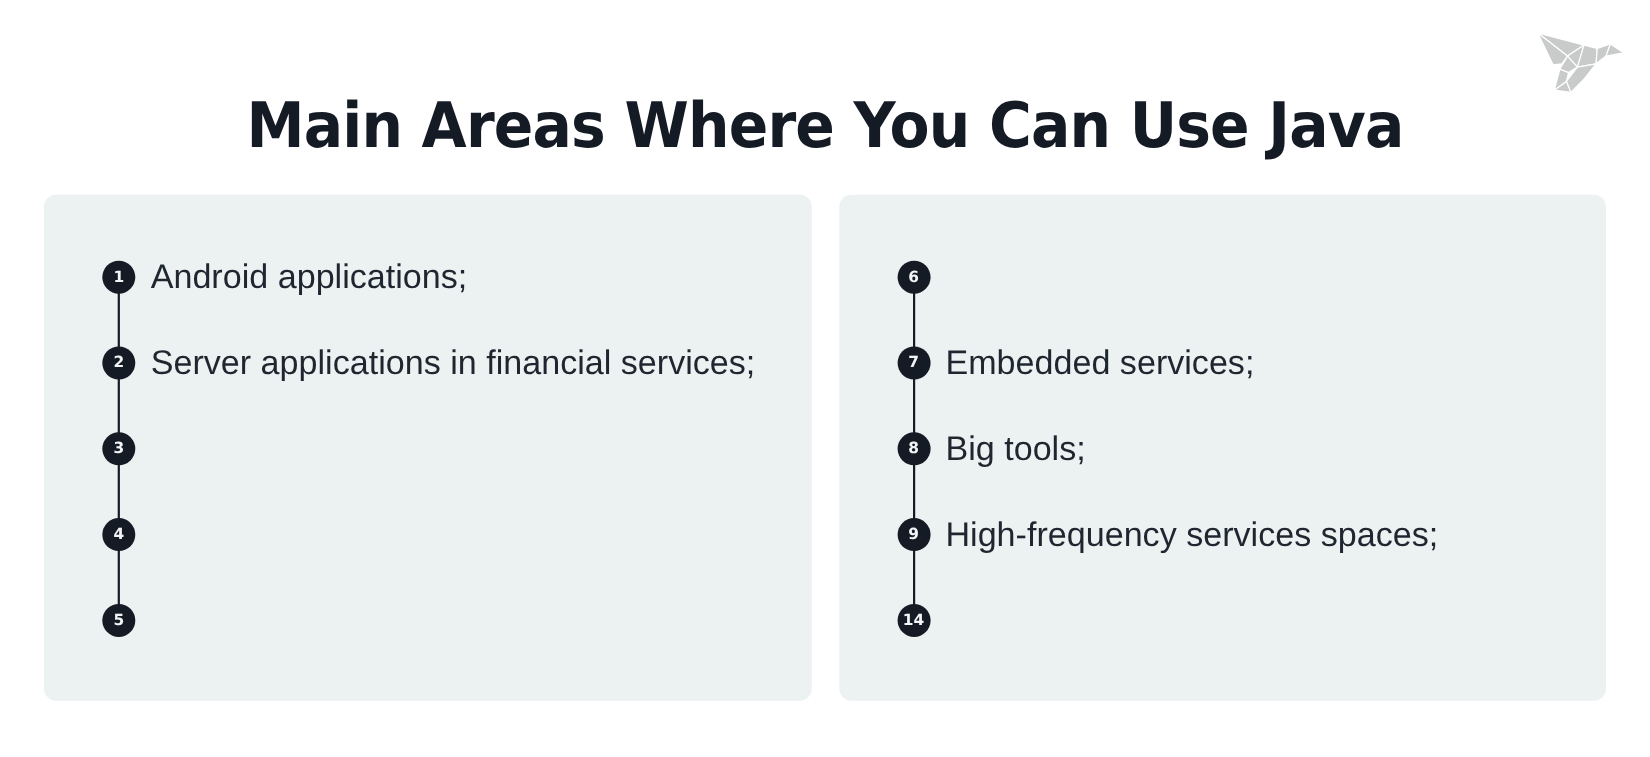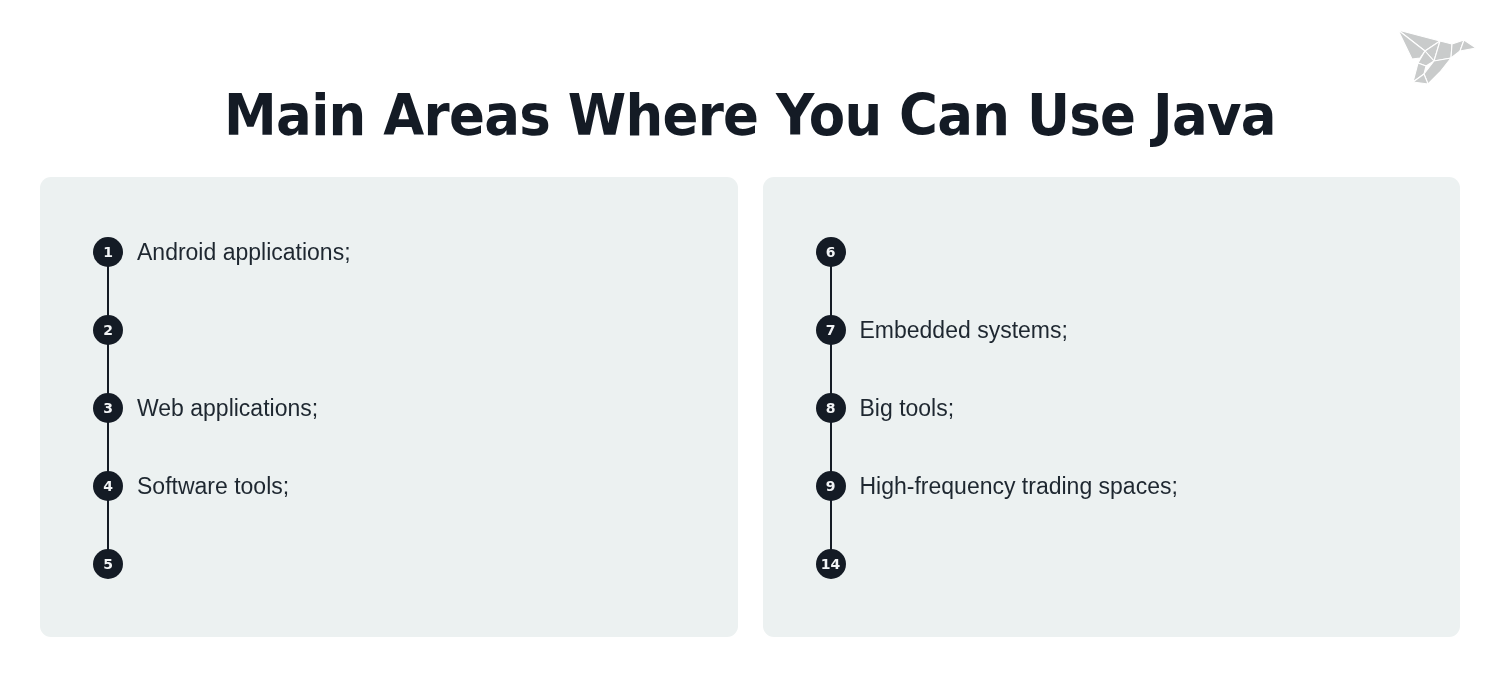--- a/index.html
+++ b/index.html
@@ -106,21 +106,21 @@
     font-size: 14px;
     font-weight: 700;
     display: flex;
     align-items: center;
     justify-content: center;
     box-sizing: border-box;
   }
   .item-text {
     margin-left: 14px;
     color: #1e2730;
-    font-size: 23px;
+    font-size: 31px;
     font-weight: 400;
     line-height: 30px;
     white-space: nowrap;
   }
 </style>
 </head>
 <body>
 
 <div class="brand-logo">
   <svg viewBox="0 0 96 80" width="96" height="80" aria-hidden="true">
@@ -144,51 +144,50 @@
 <div class="columns">
 
   <div class="card">
     <ul class="timeline">
       <li class="timeline-item">
         <span class="marker">1</span>
         <span class="item-text">Android applications;</span>
       </li>
       <li class="timeline-item">
         <span class="marker">2</span>
+        <span class="item-text">Server applications in financial services;</span>
       </li>
       <li class="timeline-item">
         <span class="marker">3</span>
-        <span class="item-text">Web applications;</span>
       </li>
       <li class="timeline-item">
         <span class="marker">4</span>
-        <span class="item-text">Software tools;</span>
       </li>
       <li class="timeline-item">
         <span class="marker">5</span>
       </li>
     </ul>
   </div>
 
   <div class="card">
     <ul class="timeline">
       <li class="timeline-item">
         <span class="marker">6</span>
       </li>
       <li class="timeline-item">
         <span class="marker">7</span>
-        <span class="item-text">Embedded systems;</span>
+        <span class="item-text">Embedded services;</span>
       </li>
       <li class="timeline-item">
         <span class="marker">8</span>
         <span class="item-text">Big tools;</span>
       </li>
       <li class="timeline-item">
         <span class="marker">9</span>
-        <span class="item-text">High-frequency trading spaces;</span>
+        <span class="item-text">High-frequency services spaces;</span>
       </li>
       <li class="timeline-item">
         <span class="marker">14</span>
       </li>
     </ul>
   </div>
 
 </div>
 
 </body></html>

